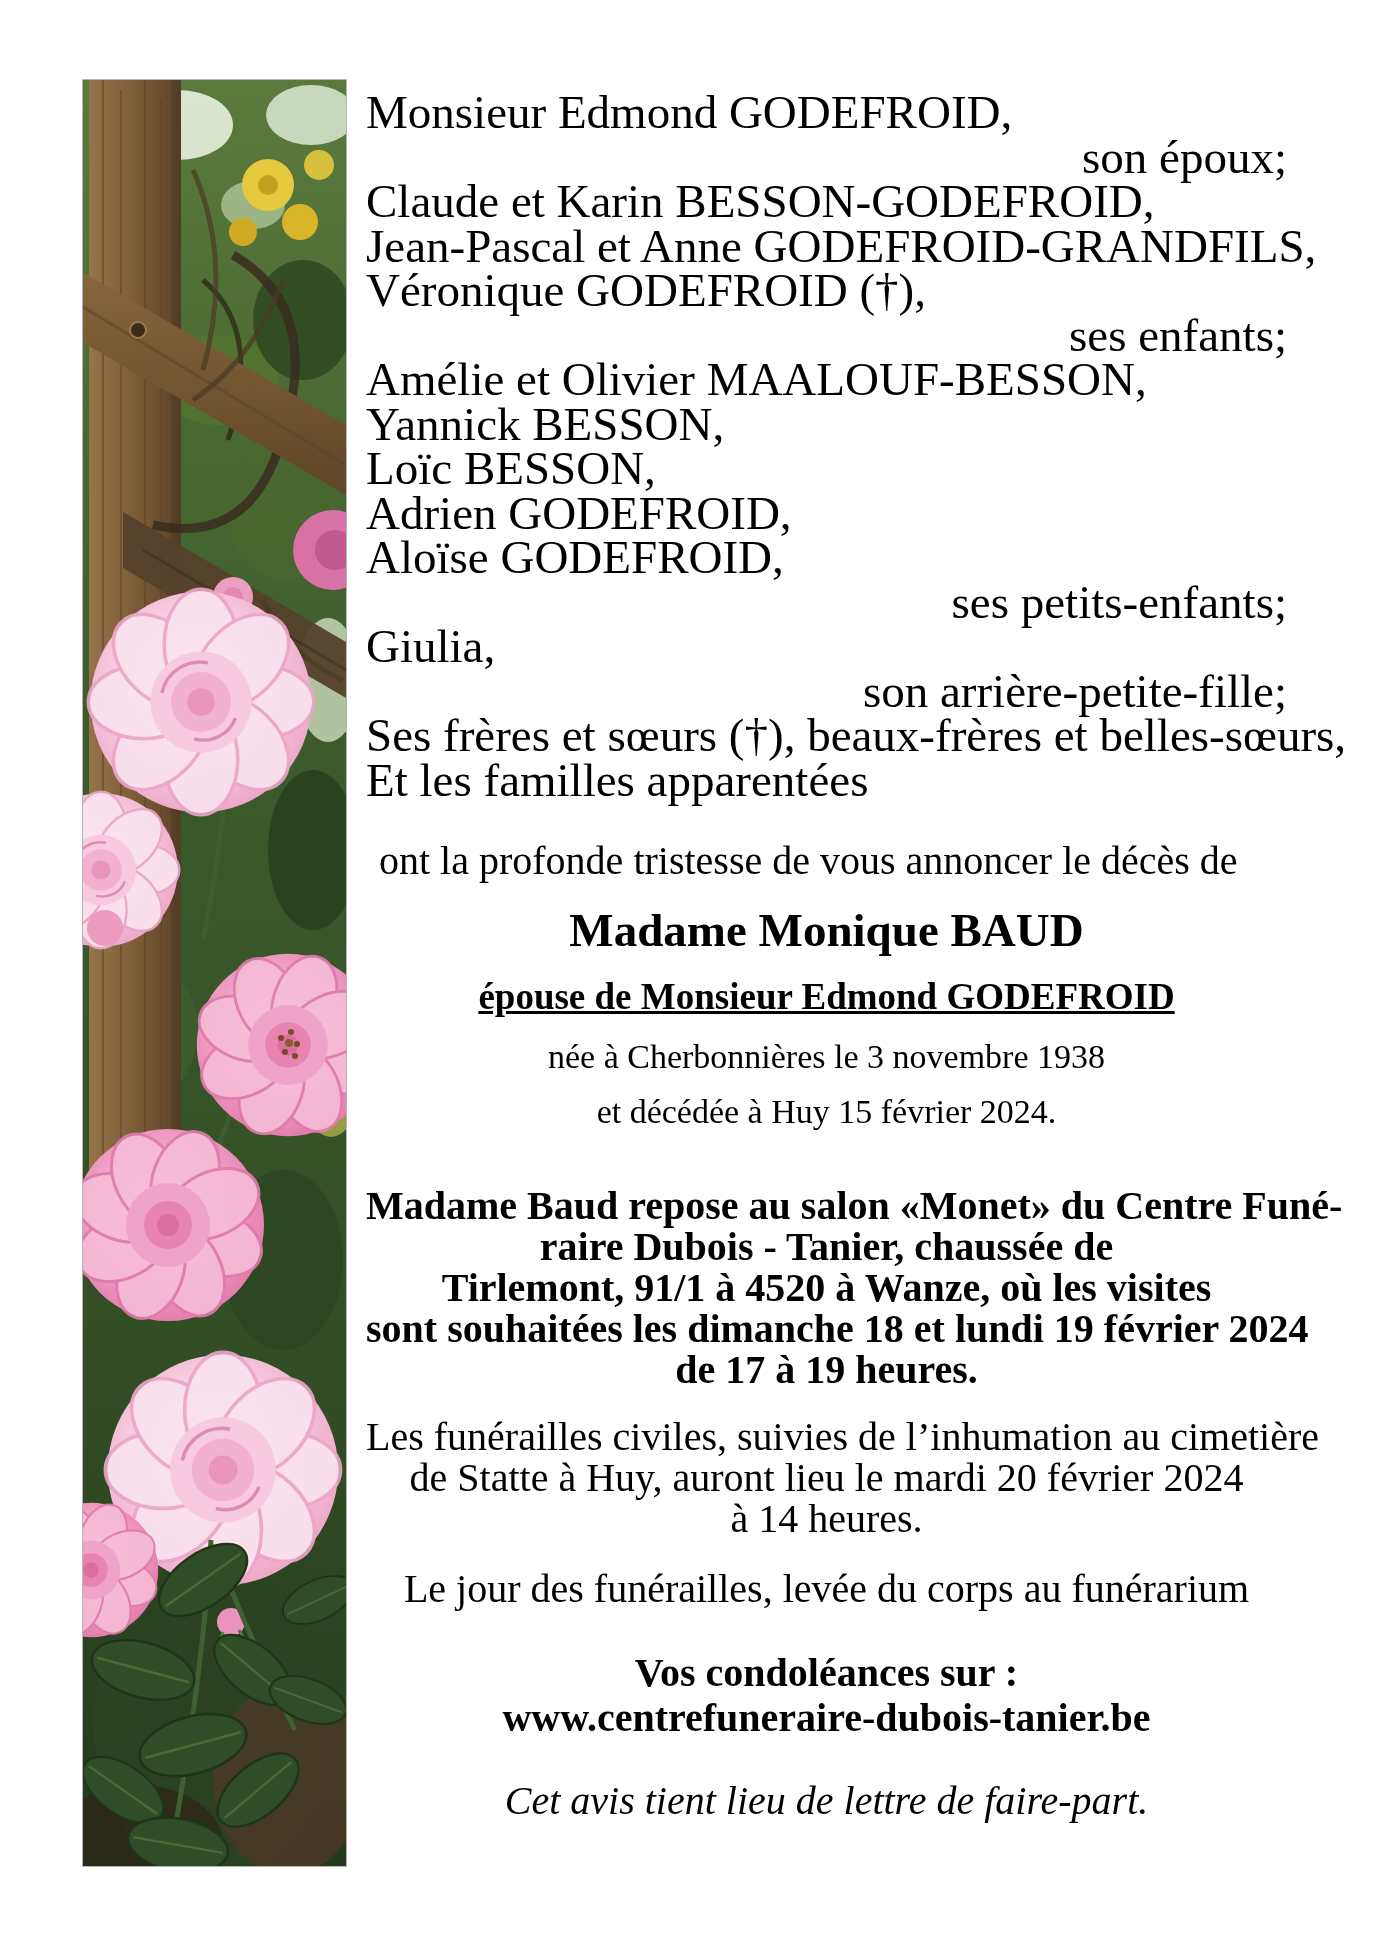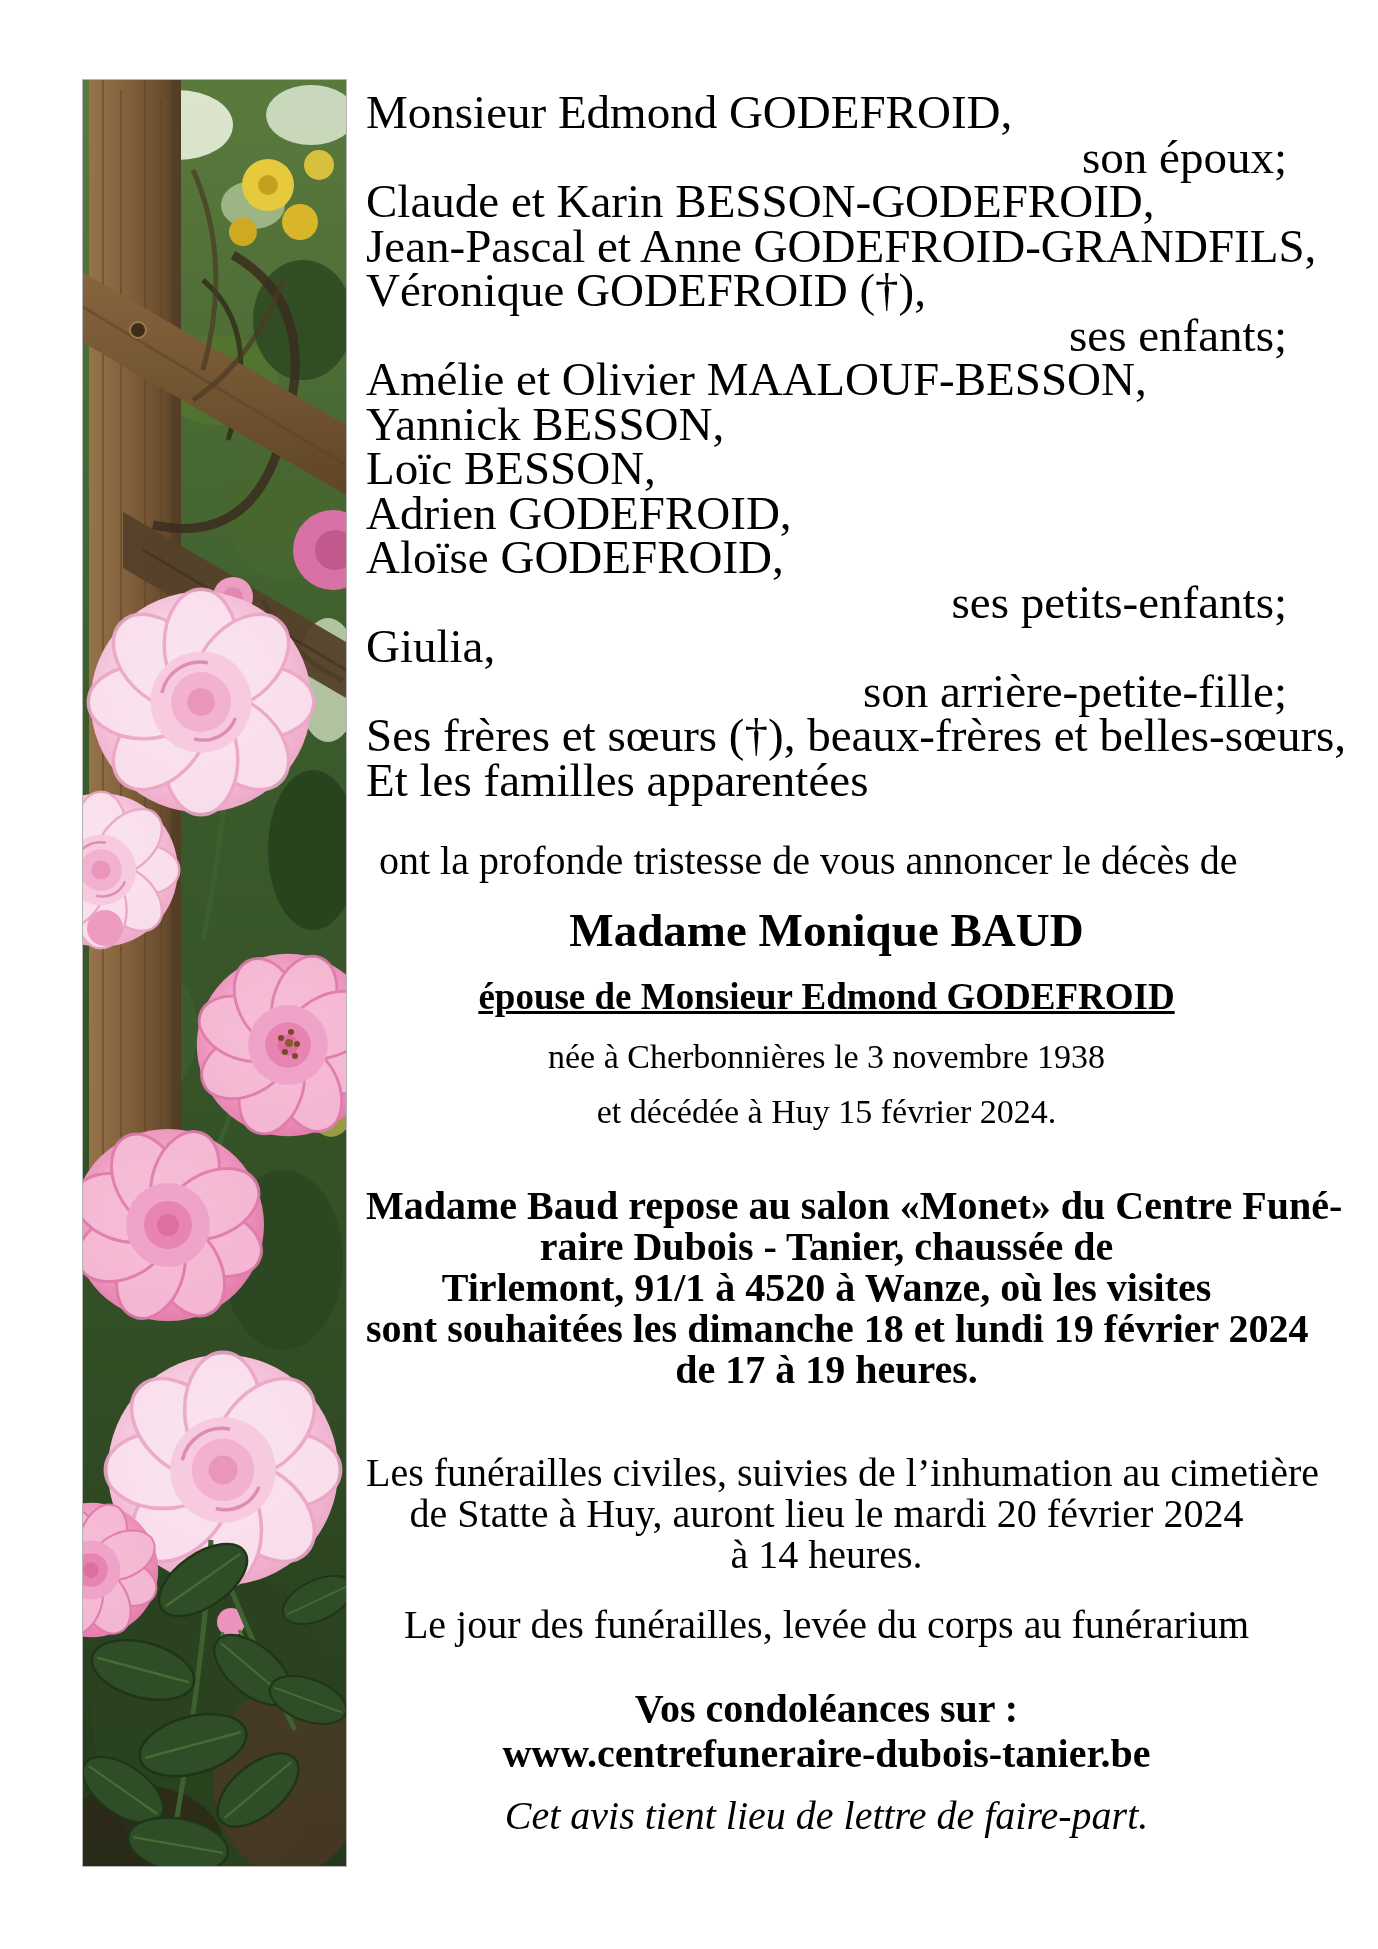--- a/index.html
+++ b/index.html
@@ -18,25 +18,25 @@
   .text-frame{position:absolute;left:366px;top:90px;width:921px;}
   .fam{font-size:47px;line-height:44.5px;white-space:nowrap;}
   .fam.right{text-align:right;}
   .announce{margin-top:37px;padding-left:13px;font-size:40px;line-height:44.5px;white-space:nowrap;}
   .name{margin-top:20px;font-size:47px;line-height:52px;font-weight:bold;text-align:center;white-space:nowrap;}
   .spouse{margin-top:20px;font-size:37px;line-height:42px;font-weight:bold;text-align:center;white-space:nowrap;text-decoration:underline;}
   .born{margin-top:20px;font-size:34px;line-height:38px;text-align:center;white-space:nowrap;}
   .died{margin-top:17px;font-size:34px;line-height:38px;text-align:center;white-space:nowrap;}
   .visit{margin-top:54px;font-weight:bold;}
   .visit div,.fun div,.lev div{font-size:40px;line-height:41px;text-align:center;white-space:nowrap;}
-  .fun{margin-top:62px;}
+  .fun{margin-top:26px;}
   .lev{margin-top:29px;}
   .cond{margin-top:41px;font-weight:bold;}
   .cond div{font-size:40px;line-height:45px;text-align:center;white-space:nowrap;}
-  .closing{margin-top:18px;font-size:40px;line-height:44px;font-style:italic;text-align:center;white-space:nowrap;}
+  .closing{margin-top:39px;font-size:40px;line-height:44px;font-style:italic;text-align:center;white-space:nowrap;}
 </style>
 </head>
 <body>
 
 <div class="photo-frame">
   <svg viewBox="0 0 263 1786" xmlns="http://www.w3.org/2000/svg">
     <defs>
       <linearGradient id="bg" x1="0" y1="0" x2="0" y2="1">
         <stop offset="0" stop-color="#5a7a3d"></stop>
         <stop offset="0.35" stop-color="#3c5c2c"></stop>

